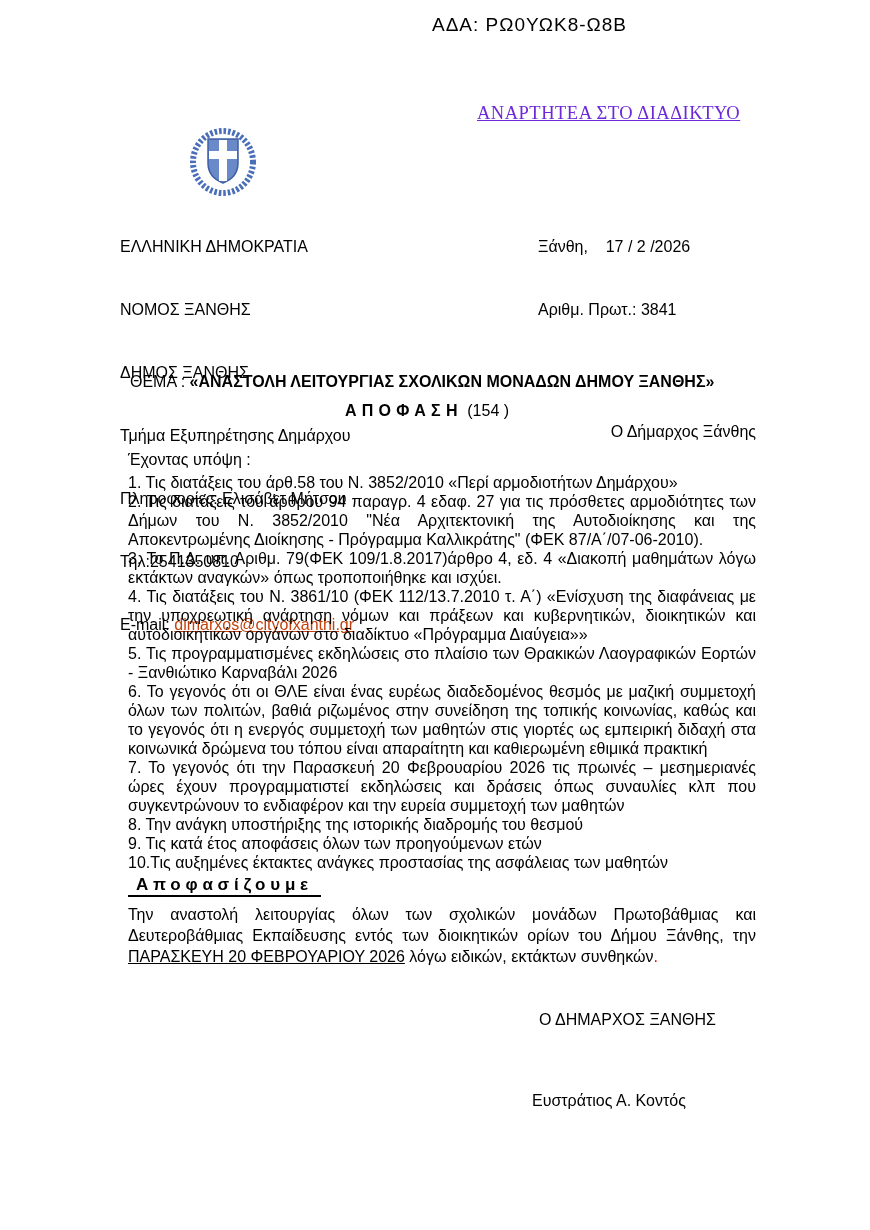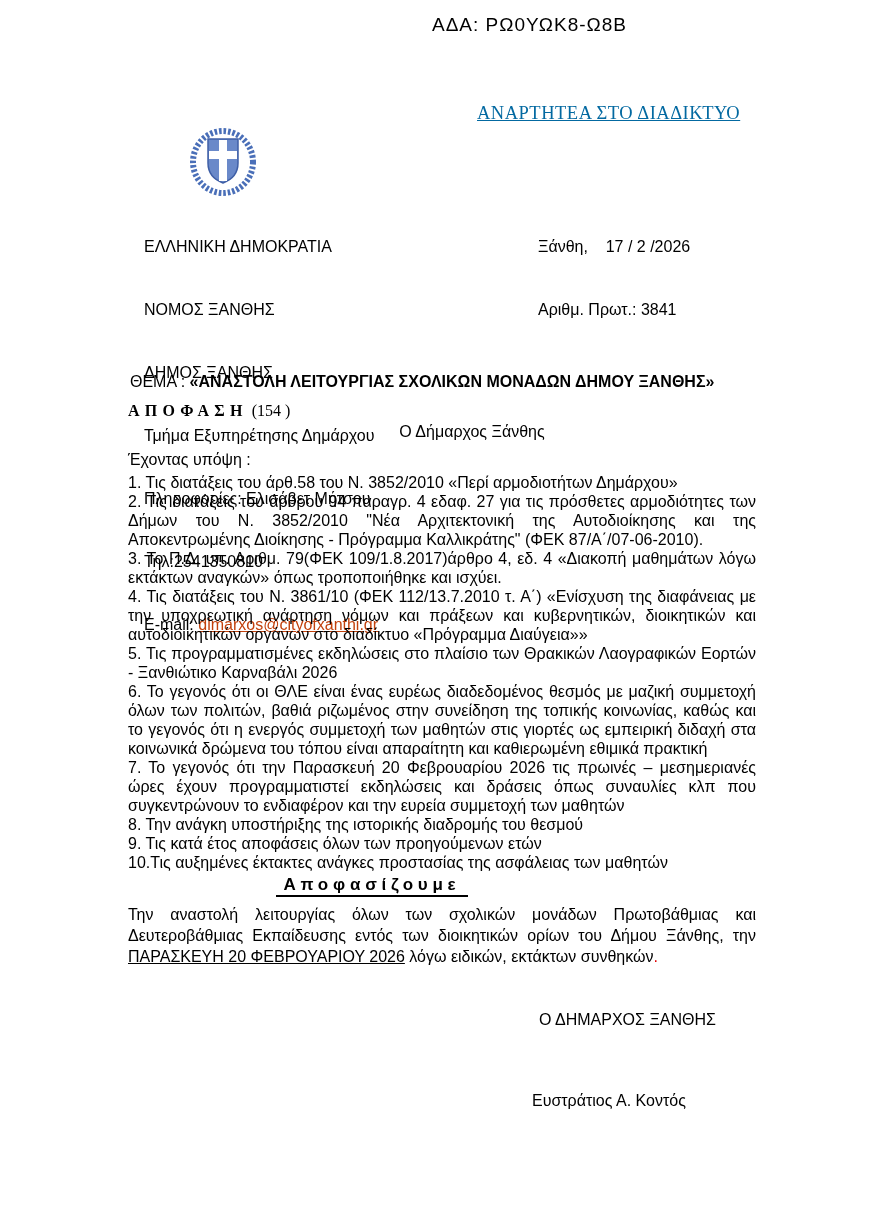--- a/index.html
+++ b/index.html
@@ -13,46 +13,46 @@
     padding-left:36px;
   }
   .ada{
     position:absolute;left:432px;top:14px;
     font-size:19px;letter-spacing:1px;
   }
   .posted{
     position:absolute;left:477px;top:103px;
     font-family:"Liberation Serif",serif;
     font-size:18.5px;letter-spacing:0.5px;
-    color:#0369a1;text-decoration:underline;
+    color:#6d28d9;text-decoration:underline;
   }
   .emblem{position:absolute;left:186px;top:126px;width:74px;height:70px;}
   .hdr-left{
-    position:absolute;left:144px;top:194px;
+    position:absolute;left:120px;top:194px;
     line-height:21px;white-space:pre-wrap;
   }
   .hdr-left .line{height:21px;}
   .email-line a{color:#c2410c;text-decoration:underline;cursor:pointer;}
   .hdr-right{
     position:absolute;left:490px;top:194px;
     line-height:21px;white-space:pre-wrap;margin-left:48px;
   }
   .content{
     position:absolute;left:128px;top:370px;width:628px;
     line-height:19px;
   }
   .subject{margin:2px;white-space:nowrap;}
   .subject .subject-title{font-weight:bold;}
-  .heading-block{margin:9px 30px 0 0;text-align:left;line-height:21px;font-family:Liberation Serif, serif;}
+  .heading-block{margin:9px 30px 0 0;text-align:center;line-height:21px;}
   .decision-word{font-weight:bold;letter-spacing:0.33em;}
-  .issuer{text-align:center;line-height:21px;margin-left:60px;}
+  .issuer{text-align:right;line-height:21px;margin-left:60px;}
   .preamble{margin:8px 0 0 0;}
   .considerations{margin-top:4px;}
   .considerations p{margin:0;text-align:justify;line-height:19px;}
-  .op-heading{margin:3px 140px 0 0;text-align:center;}
+  .op-heading{margin:3px 140px 0 0;}
   .op-heading .op-head-inner{
     display:inline-block;
     font-weight:bold;font-size:17px;letter-spacing:0.28em;
     border-bottom:2px solid #000;padding:0 8px 1px 8px;
   }
   .operative-text{margin:7px 0 0 0;text-align:justify;line-height:21px;}
   .uline{text-decoration:underline;}
   .red{color:#e00000;}
   .sig-title{position:absolute;left:526px;top:1011px;margin-left:13px;}
   .sig-name{position:absolute;left:532px;top:1092px;}

